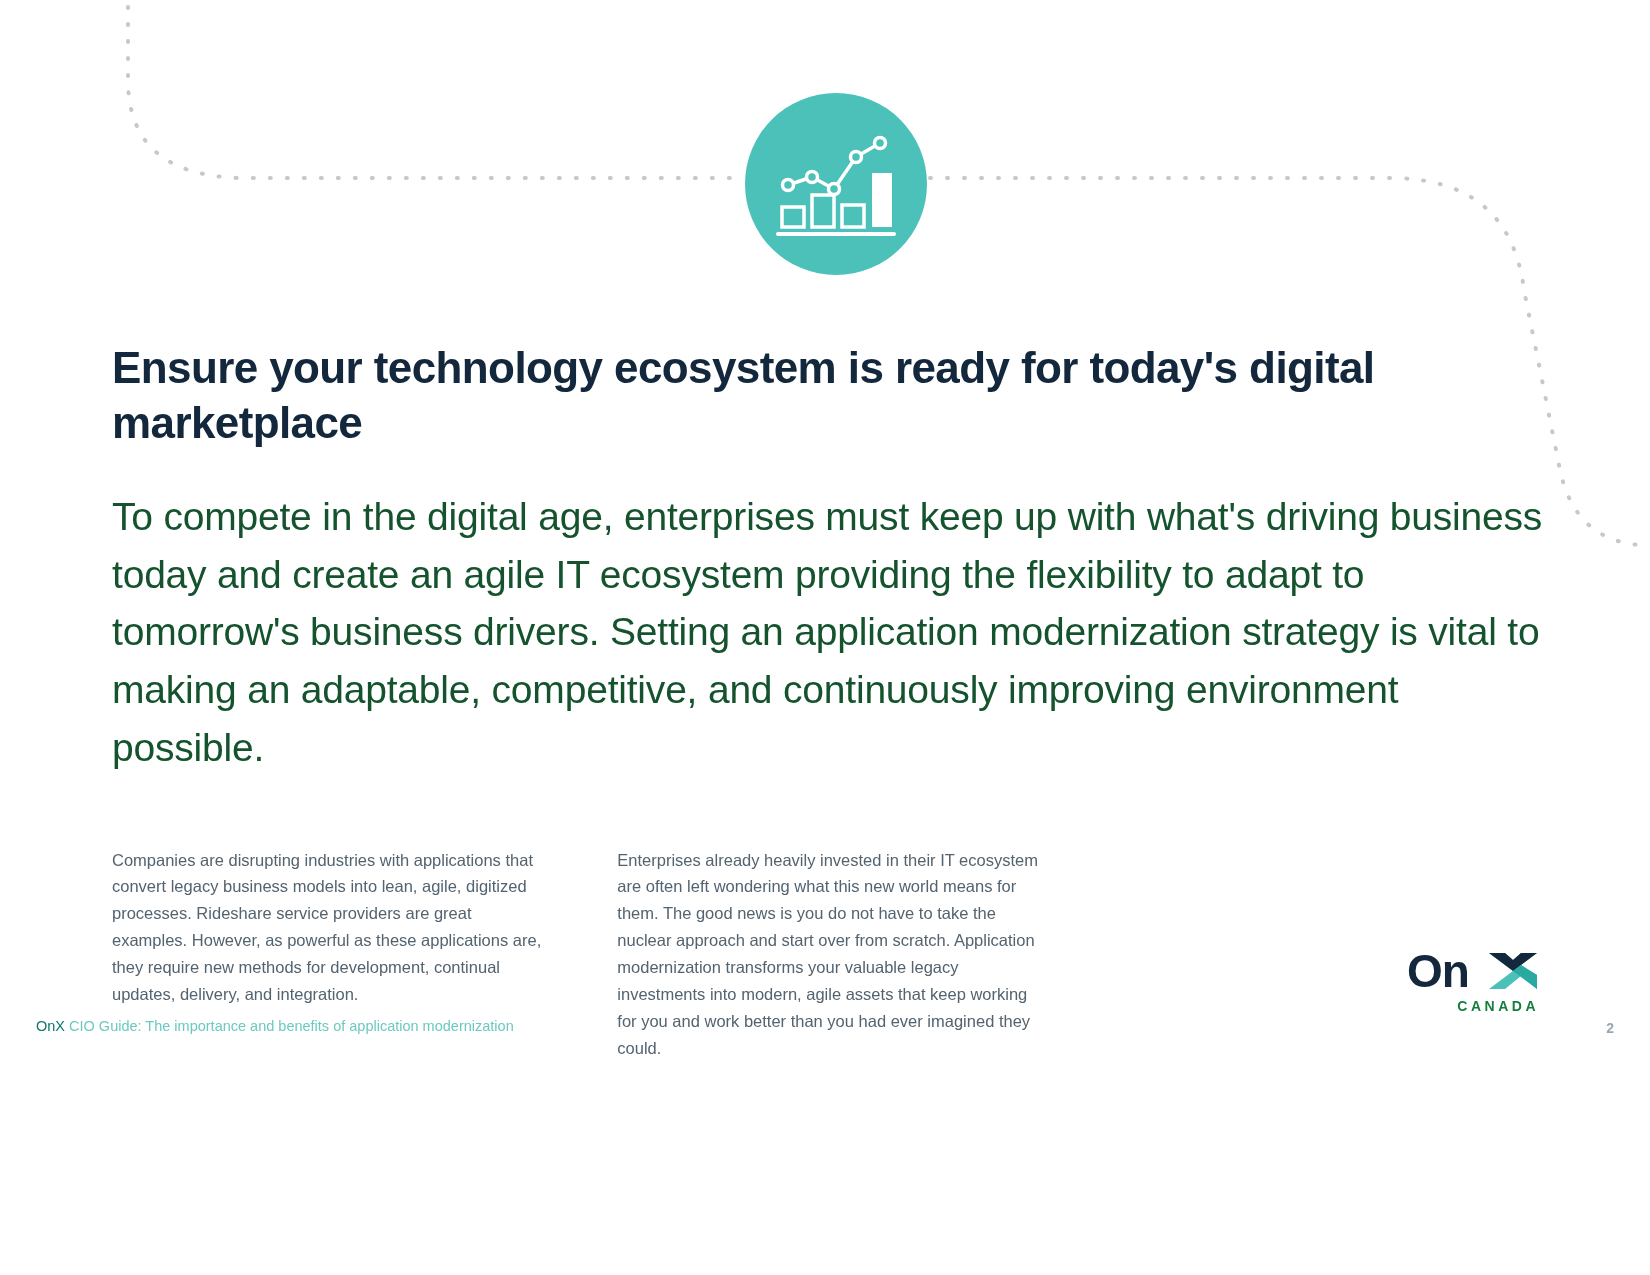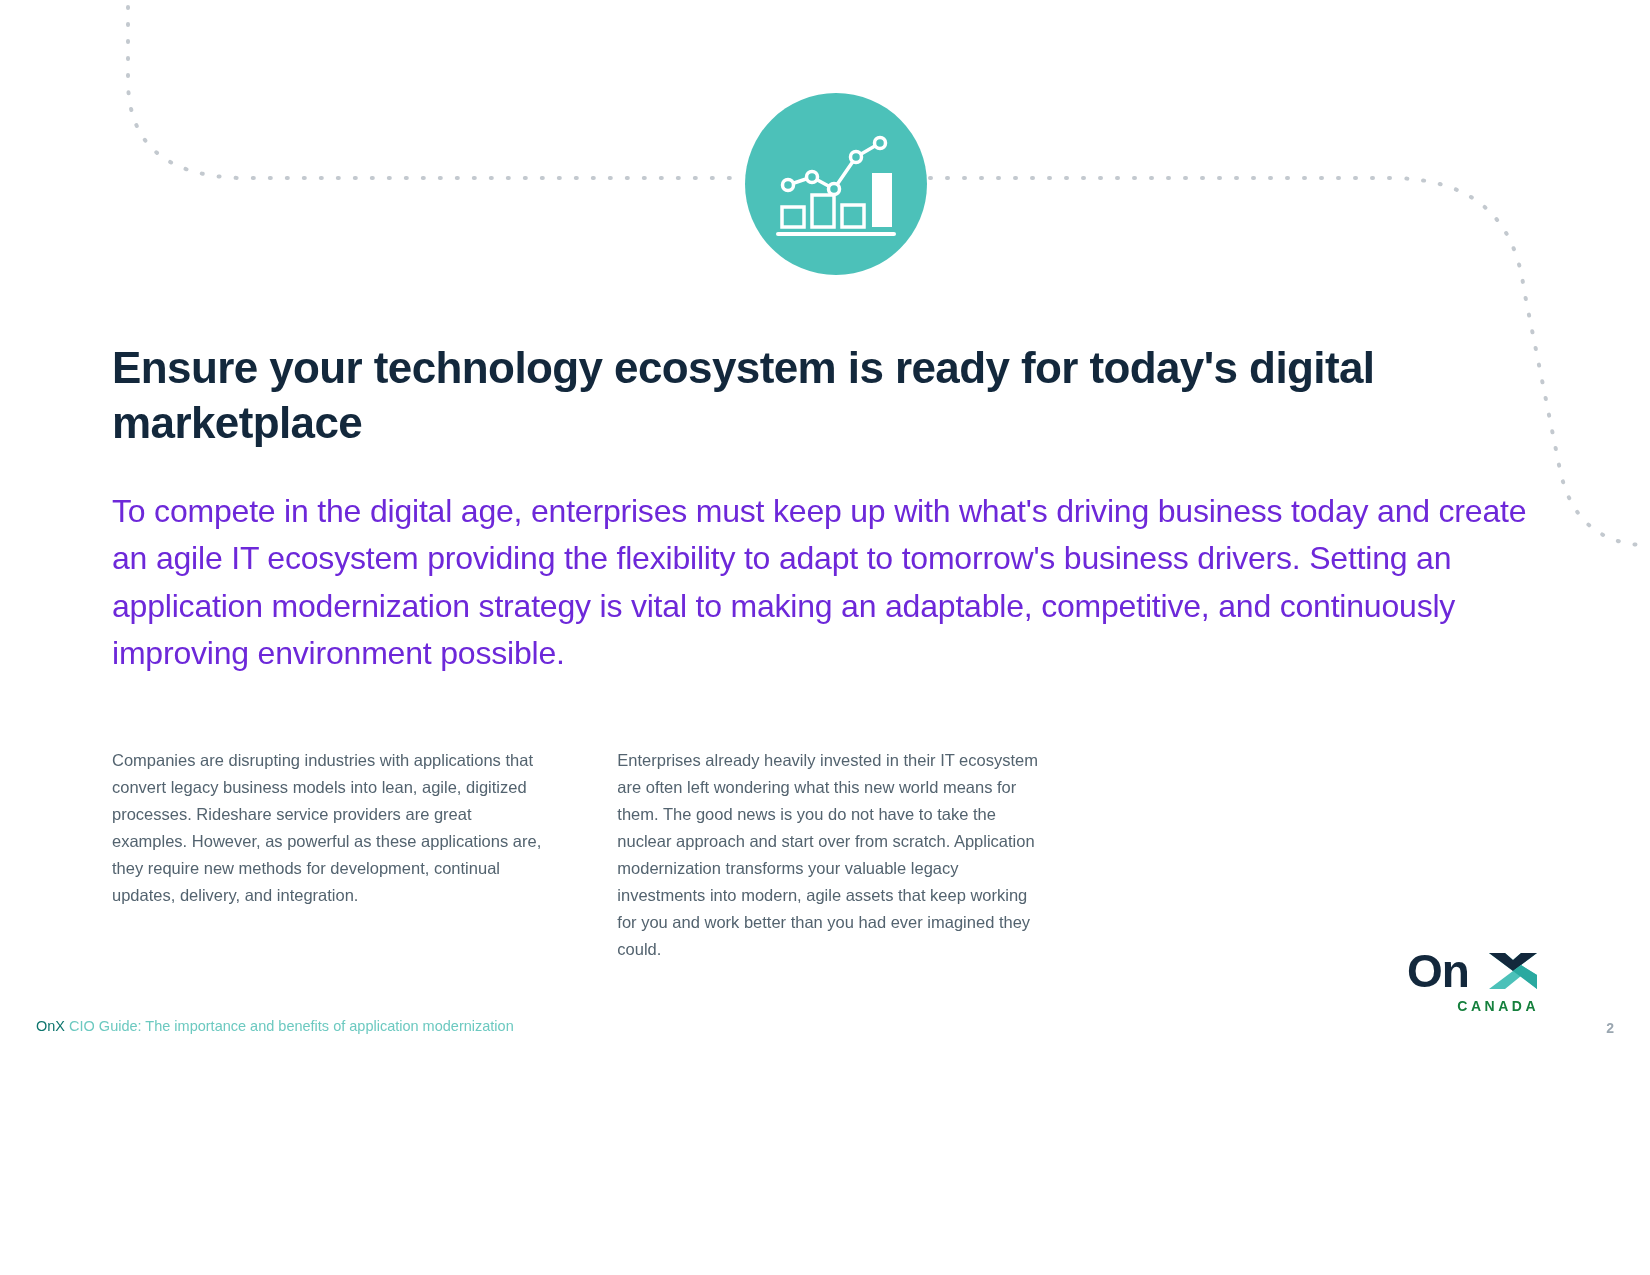--- a/index.html
+++ b/index.html
@@ -60,23 +60,23 @@
     font-size: 44px;
     line-height: 1.25;
     font-weight: bold;
     color: #13283c;
     letter-spacing: -0.6px;
     margin: 0 0 38px 0;
     max-width: 1300px;
   }
 
   .lede {
-    font-size: 32px;
+    font-size: 39px;
     line-height: 1.48;
-    color: #6d28d9;
+    color: #14532d;
     margin: 0 0 70px 0;
     max-width: 1440px;
     letter-spacing: -0.2px;
   }
 
   .columns {
     display: flex;
     gap: 76px;
   }
   .col {

